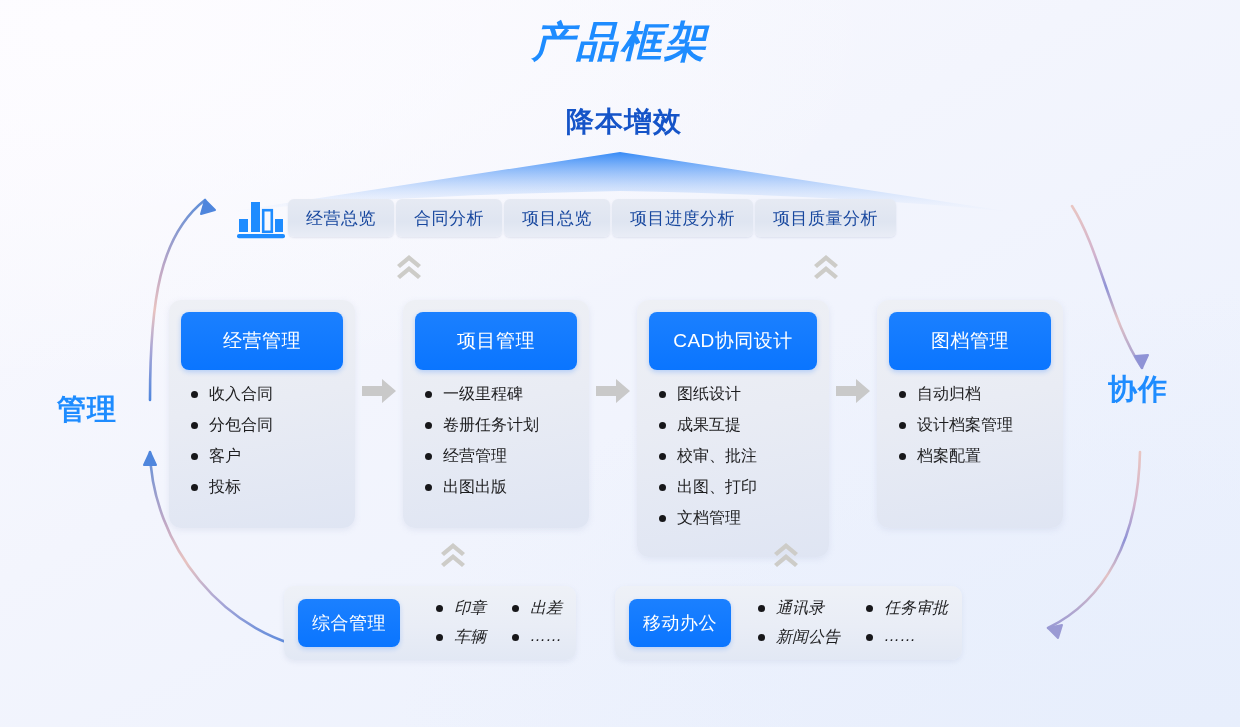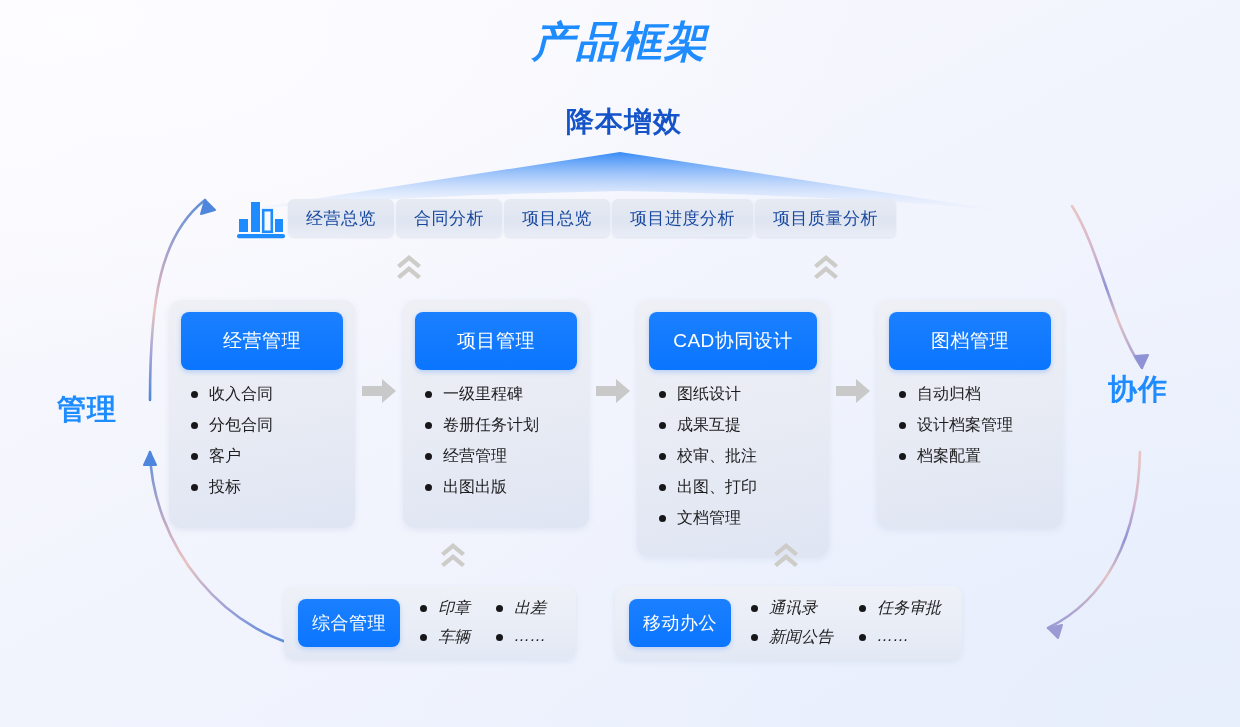--- a/index.html
+++ b/index.html
@@ -92,20 +92,21 @@
   .chev { position: absolute; width: 30px; height: 30px; }
 
   
   .bottom-box {
     position: absolute;
     border-radius: 10px;
     background: linear-gradient(180deg, #eef1f7 0%, #e9edf6 55%, #e2e8f4 100%);
     box-shadow: 0 2px 5px rgba(140,155,190,0.15);
     display: flex; align-items: center;
     padding: 10px 14px;
+    justify-content: space-between;
   }
   .bb-head {
     border-radius: 8px;
     background: linear-gradient(180deg, #1b80ff 0%, #0a75ff 100%);
     color: #fff; font-size: 18px; letter-spacing: 0.5px;
     padding: 12px 14px; white-space: nowrap;
     box-shadow: 0 2px 5px rgba(20,110,255,0.22);
   }
   .bb-grid {
     display: grid; grid-template-columns: auto auto;

